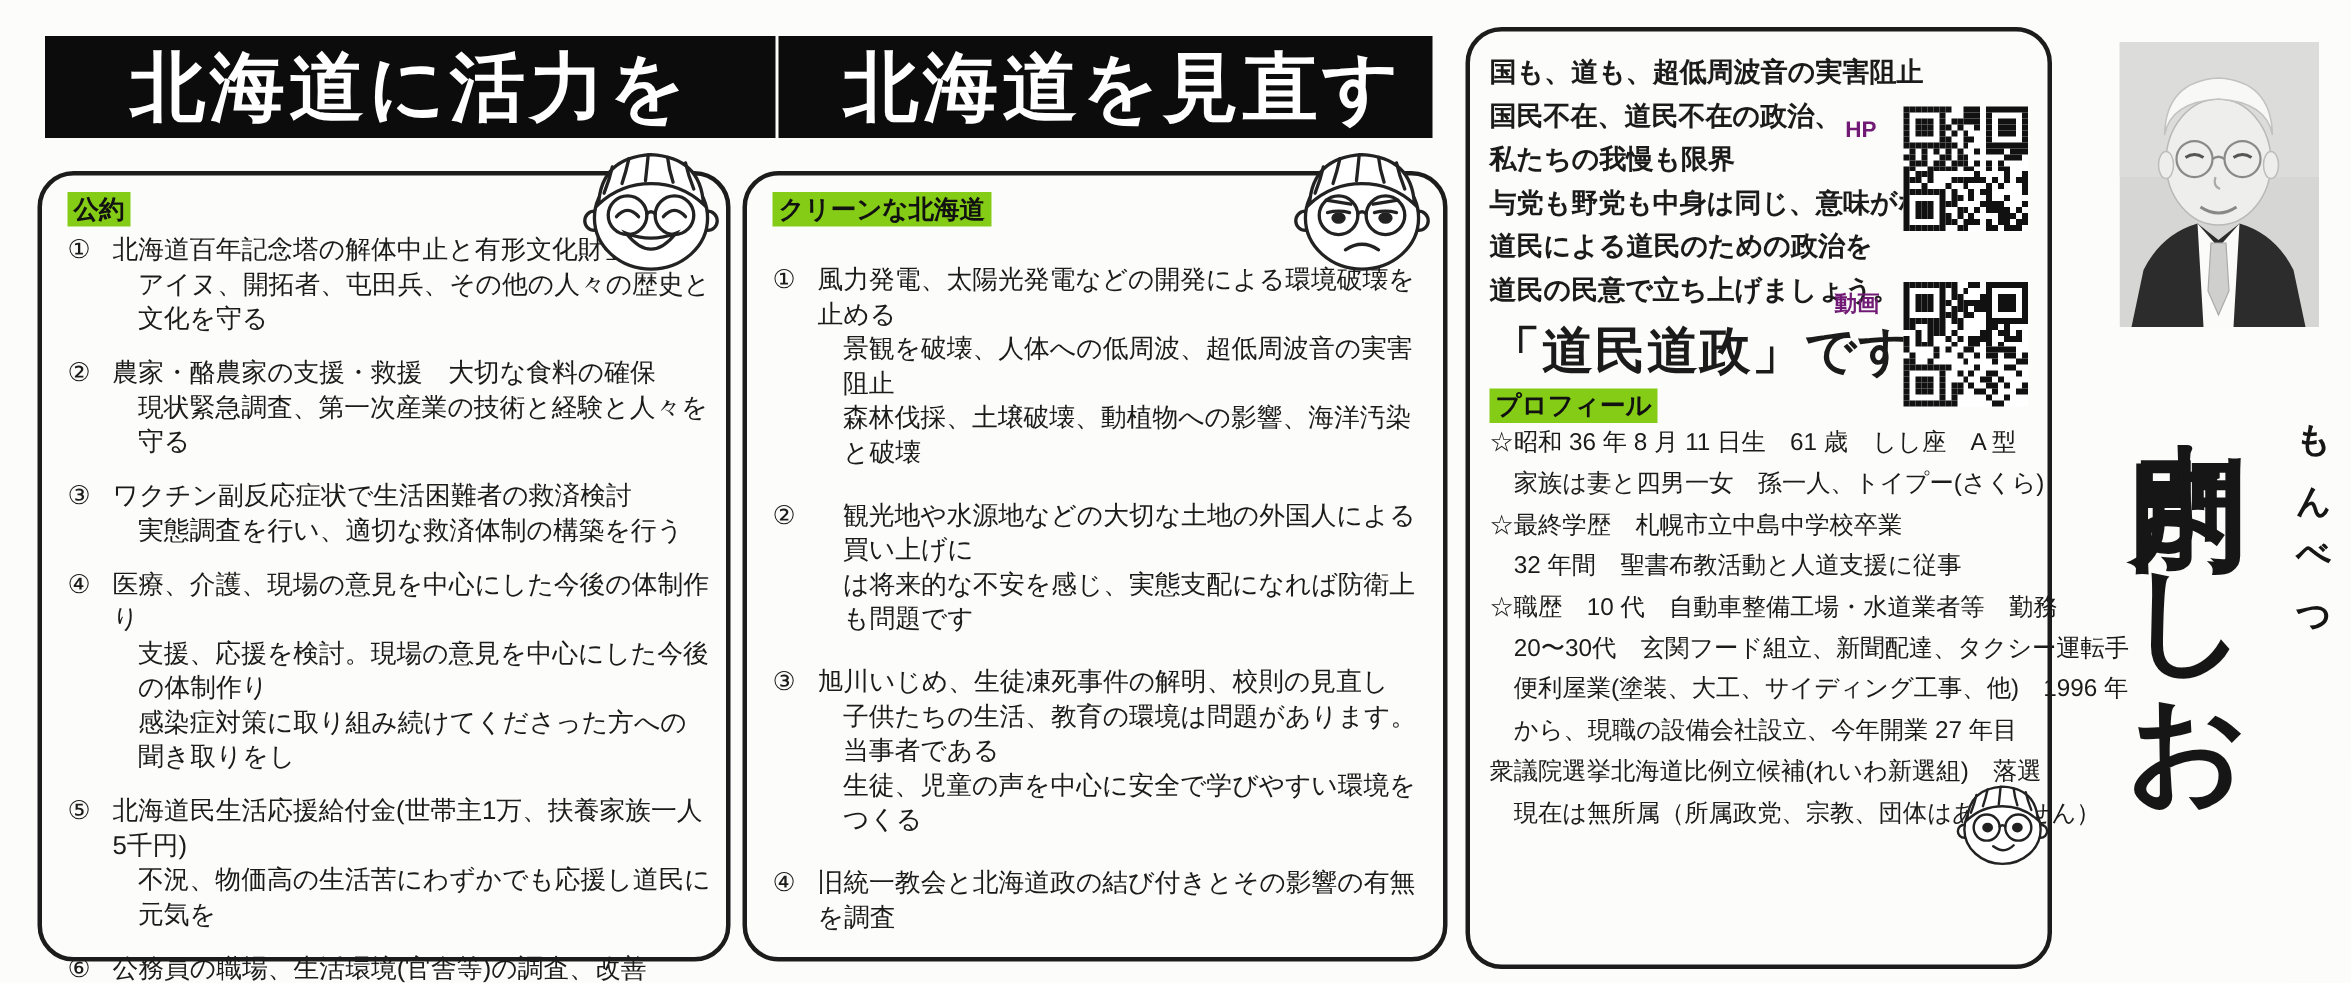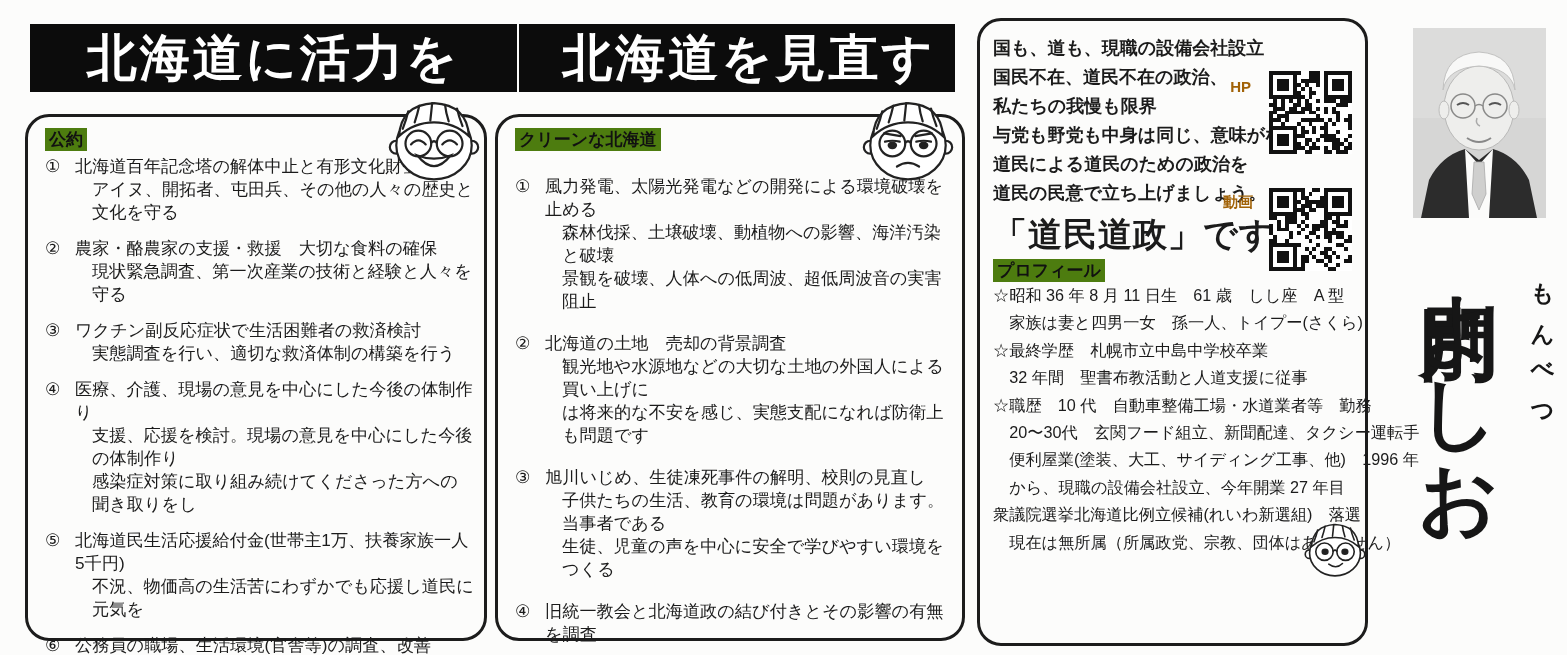--- a/index.html
+++ b/index.html
@@ -7,37 +7,37 @@
         font-family:"Liberation Sans",sans-serif;color:#1b1b1b;}
   .banner{position:absolute;top:24px;height:68px;background:#0c0c0c;color:#ffffff;
           display:flex;align-items:center;justify-content:center;
           font-weight:bold;font-size:50px;letter-spacing:3px;white-space:nowrap;}
   #banner1{left:30px;width:487px;}
   #banner2{left:519px;width:412px;padding-left:24px;}
   .roundbox{position:absolute;border:3.5px solid #1c1c1c;border-radius:24px;background:transparent;box-sizing:border-box;}
   #box1{left:25px;top:114px;width:462px;height:527px;padding:11px 10px 0 17px;}
   #box2{left:495px;top:114px;width:470px;height:527px;padding:11px 8px 0 17px;}
   #box3{left:977px;top:18px;width:391px;height:628px;padding:13px 10px 0 13px;}
-  .sec-label{display:inline-block;background:#4d7c0f;color:#111;
+  .sec-label{display:inline-block;background:#84cc16;color:#111;
              padding:0 4px;font-weight:bold;font-size:17px;line-height:23px;}
   .item{display:flex;margin-top:13px;font-size:17.2px;line-height:23px;}
   .item .num{width:30px;flex:none;}
   .item .lines{flex:1;}
   .sub{padding-left:17px;}
   .item2{margin-top:19px;}
   #box3 .intro-line{font-size:18px;line-height:29px;font-weight:bold;white-space:nowrap;}
   #slogan{font-size:34px;font-weight:bold;letter-spacing:1px;margin-top:4px;line-height:44px;}
   #profile-label{margin-top:3px;text-align:center;}
   .profile-line{font-size:16.2px;line-height:27.4px;white-space:nowrap;}
   .qr{position:absolute;width:83px;height:83px;display:grid;
       grid-template-columns:repeat(21,1fr);grid-template-rows:repeat(21,1fr);background:#fff;}
   .qr .on{background:#111;}
   #qr1{right:13px;top:50px;}
   #qr2{right:13px;top:167px;}
-  .qr-label{position:absolute;font-size:15px;font-weight:bold;color:#a16207;}
+  .qr-label{position:absolute;font-size:15px;font-weight:bold;color:#701a75;}
   #hp-label{right:114px;top:57px;}
   #video-label{right:112px;top:172px;}
   .face{position:absolute;}
   #face1{left:386px;top:92px;width:96px;height:92px;}
   #face2{left:858px;top:92px;width:100px;height:92px;}
   #face3{left:1303px;top:517px;width:64px;height:62px;}
   #photo{position:absolute;left:1413px;top:28px;width:133px;height:190px;}
   #name-vert{position:absolute;left:1394px;top:246px;height:404px;
              writing-mode:vertical-rl;text-orientation:upright;
              font-size:79px;font-weight:900;line-height:130px;letter-spacing:-4px;color:#161616;}
@@ -102,28 +102,27 @@
     
   </div>
 
   <div class="roundbox" id="box2">
     <span class="sec-label">クリーンな北海道</span>
 
     <div class="item item2" style="margin-top:24px;">
       <span class="num">①</span>
       <div class="lines">
         <div>風力発電、太陽光発電などの開発による環境破壊を止める</div>
+        <div class="sub">景観を破壊、人体への低周波、超低周波音の実害阻止</div>
         <div class="sub">森林伐採、土壌破壊、動植物への影響、海洋汚染と破壊</div>
-        <div class="sub">景観を破壊、人体への低周波、超低周波音の実害阻止</div>
       </div>
     </div>
     <div class="item item2">
       <span class="num">②</span>
       <div class="lines">
-        <div>北海道の土地　売却の背景調査</div>
         <div class="sub">観光地や水源地などの大切な土地の外国人による買い上げに</div>
         <div class="sub">は将来的な不安を感じ、実態支配になれば防衛上も問題です</div>
       </div>
     </div>
     <div class="item item2">
       <span class="num">③</span>
       <div class="lines">
         <div>旭川いじめ、生徒凍死事件の解明、校則の見直し</div>
         <div class="sub">子供たちの生活、教育の環境は問題があります。当事者である</div>
         <div class="sub">生徒、児童の声を中心に安全で学びやすい環境をつくる</div>
@@ -133,21 +132,21 @@
       <span class="num">④</span>
       <div class="lines">
         <div>旧統一教会と北海道政の結び付きとその影響の有無を調査</div>
       </div>
     </div>
 
     
   </div>
 
   <div class="roundbox" id="box3">
-    <div class="intro-line">国も、道も、現職の設備会社設立</div>
+    <div class="intro-line">国も、道も、超低周波音の実害阻止</div>
     <div class="intro-line">国民不在、道民不在の政治、</div>
     <div class="intro-line">私たちの我慢も限界</div>
     <div class="intro-line">与党も野党も中身は同じ、意味がない</div>
     <div class="intro-line">道民による道民のための政治を</div>
     <div class="intro-line">道民の民意で立ち上げましょう。</div>
 
     <span class="qr-label" id="hp-label">HP</span>
     <div class="qr" id="qr1">
         <div class="on"></div>
         <div class="on"></div>

